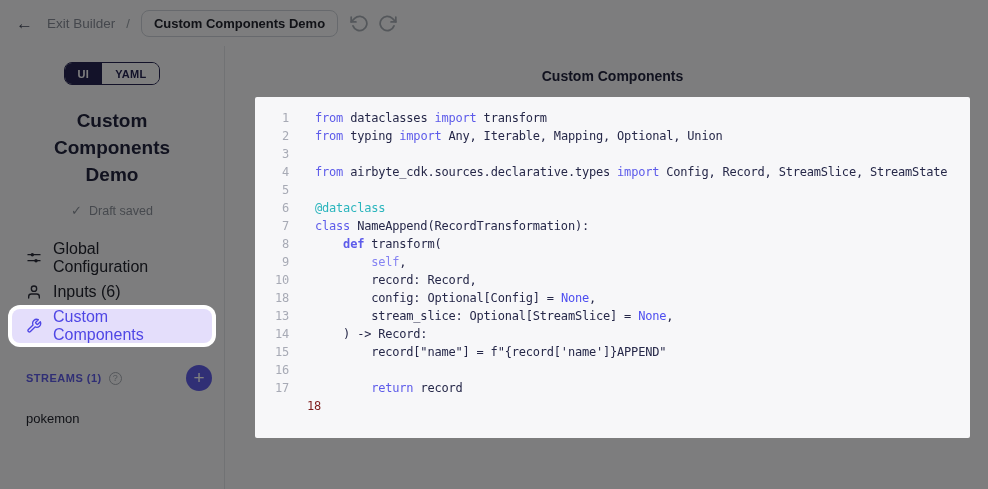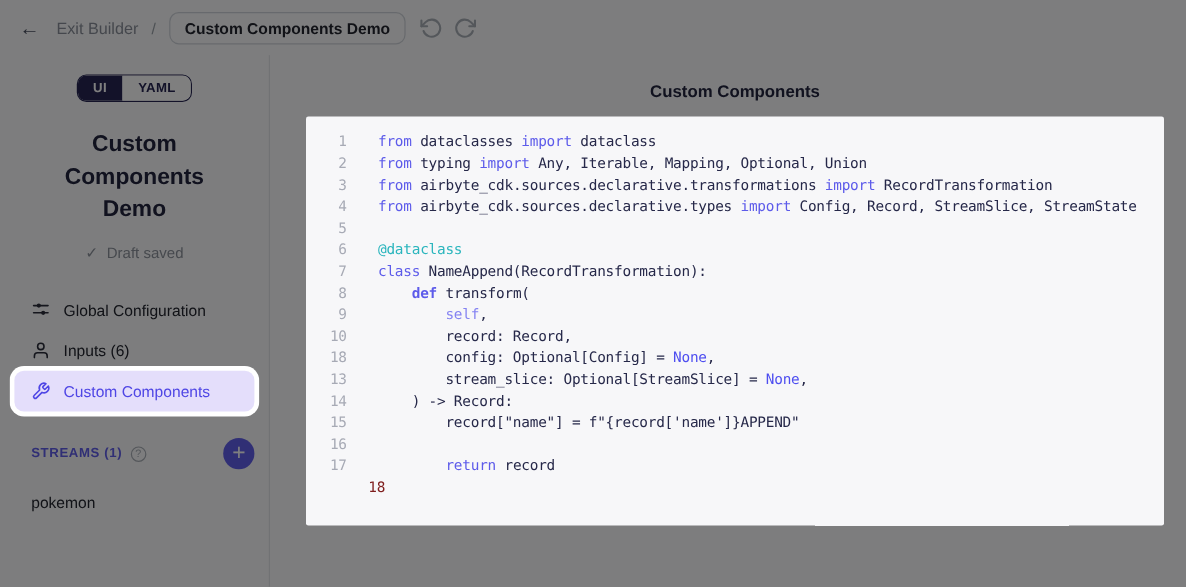--- a/index.html
+++ b/index.html
@@ -25,21 +25,21 @@
   .sidebar { width:225px; flex:0 0 225px; border-right:1px solid #e3e5e9; padding-top:16px; background:#fafbfc; }
   .toggle { display:flex; width:fit-content; margin:0 auto; border:1px solid #262553; border-radius:8px; overflow:hidden; height:23px; }
   .toggle-seg { font-size:11px; font-weight:700; padding:0 13px; display:flex; align-items:center; cursor:pointer; letter-spacing:.3px; }
   .toggle-seg.sel { background:#262553; color:#ffffff; }
   .toggle-seg.unsel { background:#ffffff; color:#262553; }
   .sb-title { margin-top:22px; padding:0 26px; text-align:center; font-size:19px; line-height:27px; font-weight:700; color:#23253f; }
   .sb-status { margin-top:15px; display:flex; justify-content:center; align-items:center; gap:7px; color:#8d929c; font-size:12.5px; }
   .sb-status .check { font-size:13px; }
 
   .nav { margin-top:23px; padding:0 12px; }
-  .nav-item { height:34px; display:flex; align-items:center; gap:11px; padding:0 14px; border-radius:8px; cursor:pointer; font-size:13px; color:#23252f; }
+  .nav-item { height:34px; display:flex; align-items:center; gap:11px; padding:0 14px; border-radius:8px; cursor:pointer; font-size:16px; color:#23252f; }
   .nav-item .nicon { width:16px; height:16px; flex:0 0 16px; color:#2b2d3a; }
   .nav-item .nicon svg { width:100%; height:100%; display:block; }
   .nav-item.active { background:#e4defb; color:#4f46e5; font-weight:500; box-shadow:0 0 0 4px #ffffff; position:relative; z-index:30; }
   .nav-item.active .nicon { color:#4f46e5; }
 
   .streams-head { margin-top:22px; padding:0 12px 0 26px; height:26px; display:flex; align-items:center; }
   .streams-label { font-size:11px; font-weight:700; letter-spacing:.5px; color:#615eea; }
   .info-icon { width:13px; height:13px; border:1px solid #a9aeb6; border-radius:50%; color:#a9aeb6; font-size:9px; line-height:11px; text-align:center; margin-left:7px; cursor:pointer; }
   .add-btn { margin-left:auto; width:26px; height:26px; border-radius:50%; background:#615eea; color:#ffffff; font-size:19px; line-height:24px; text-align:center; cursor:pointer; border:none; }
   .stream-list { margin-top:12px; }
@@ -137,23 +137,23 @@
 
       <div class="stream-list">
         <div class="stream-item">pokemon</div>
       </div>
 
     </aside>
 
     <main class="main">
       <div class="main-heading">Custom Components</div>
       <div class="editor">
-          <div class="cl"><span class="ln" style="color: rgb(167, 170, 181);">1</span><span><span style="color: rgb(93, 91, 234);">from</span><span style="color: rgb(38, 40, 73);"> dataclasses </span><span style="color: rgb(93, 91, 234);">import</span><span style="color: rgb(38, 40, 73);"> dataclass</span></span></div>
+          <div class="cl"><span class="ln" style="color: rgb(167, 170, 181);">1</span><span><span style="color: rgb(93, 91, 234);">from</span><span style="color: rgb(38, 40, 73);"> dataclasses </span><span style="color: rgb(93, 91, 234);">import</span><span style="color: rgb(38, 40, 73);"> transform</span></span></div>
           <div class="cl"><span class="ln" style="color: rgb(167, 170, 181);">2</span><span><span style="color: rgb(93, 91, 234);">from</span><span style="color: rgb(38, 40, 73);"> typing </span><span style="color: rgb(93, 91, 234);">import</span><span style="color: rgb(38, 40, 73);"> Any, Iterable, Mapping, Optional, Union</span></span></div>
-          <div class="cl"><span class="ln" style="color: rgb(167, 170, 181);">3</span><span><span style="color: rgb(93, 91, 234);">from</span><span style="color: rgb(38, 40, 73);"> airbyte_cdk.sources.declarative.transformations </span><span style="color: rgb(93, 91, 234);">import</span><span style="color: rgb(38, 40, 73);"> RecordTransformation</span></span></div>
+          <div class="cl"><span class="ln" style="color: rgb(167, 170, 181);">3</span></div>
           <div class="cl"><span class="ln" style="color: rgb(167, 170, 181);">4</span><span><span style="color: rgb(93, 91, 234);">from</span><span style="color: rgb(38, 40, 73);"> airbyte_cdk.sources.declarative.types </span><span style="color: rgb(93, 91, 234);">import</span><span style="color: rgb(38, 40, 73);"> Config, Record, StreamSlice, StreamState</span></span></div>
           <div class="cl"><span class="ln" style="color: rgb(167, 170, 181);">5</span><span></span></div>
           <div class="cl"><span class="ln" style="color: rgb(167, 170, 181);">6</span><span><span style="color: rgb(42, 181, 189);">@dataclass</span></span></div>
           <div class="cl"><span class="ln" style="color: rgb(167, 170, 181);">7</span><span><span style="color: rgb(93, 91, 234);">class</span><span style="color: rgb(38, 40, 73);"> NameAppend(RecordTransformation):</span></span></div>
           <div class="cl"><span class="ln" style="color: rgb(167, 170, 181);">8</span><span><span style="color: rgb(38, 40, 73);">    </span><span style="color: rgb(93, 91, 234); font-weight: bold;">def</span><span style="color: rgb(38, 40, 73);"> transform(</span></span></div>
           <div class="cl"><span class="ln" style="color: rgb(167, 170, 181);">9</span><span><span style="color: rgb(38, 40, 73);">        </span><span style="color: rgb(133, 131, 242);">self</span><span style="color: rgb(38, 40, 73);">,</span></span></div>
           <div class="cl"><span class="ln" style="color: rgb(167, 170, 181);">10</span><span><span style="color: rgb(38, 40, 73);">        record: Record,</span></span></div>
           <div class="cl"><span class="ln" style="color: rgb(167, 170, 181);">18</span><span><span style="color: rgb(38, 40, 73);">        config: Optional[Config] = </span><span style="color: rgb(78, 78, 240);">None</span><span style="color: rgb(38, 40, 73);">,</span></span></div>
           <div class="cl"><span class="ln" style="color: rgb(167, 170, 181);">13</span><span><span style="color: rgb(38, 40, 73);">        stream_slice: Optional[StreamSlice] = </span><span style="color: rgb(78, 78, 240);">None</span><span style="color: rgb(38, 40, 73);">,</span></span></div>
           <div class="cl"><span class="ln" style="color: rgb(167, 170, 181);">14</span><span><span style="color: rgb(38, 40, 73);">    ) -&gt; Record:</span></span></div>

